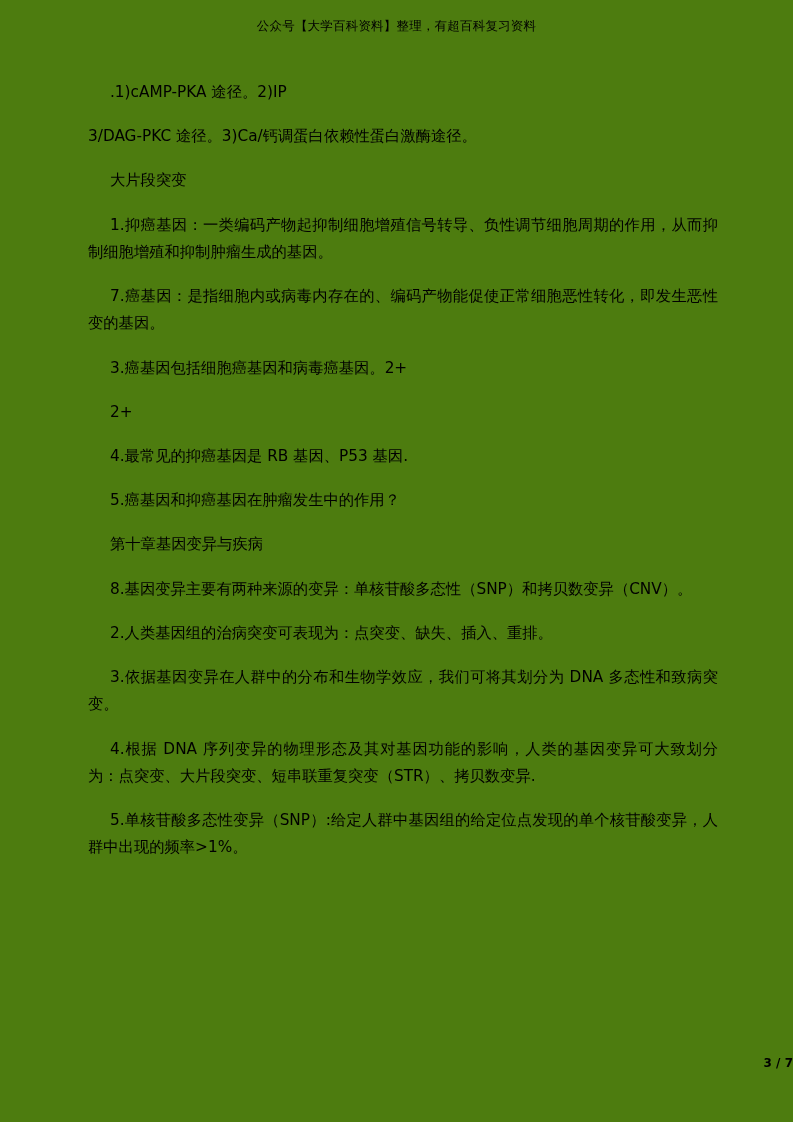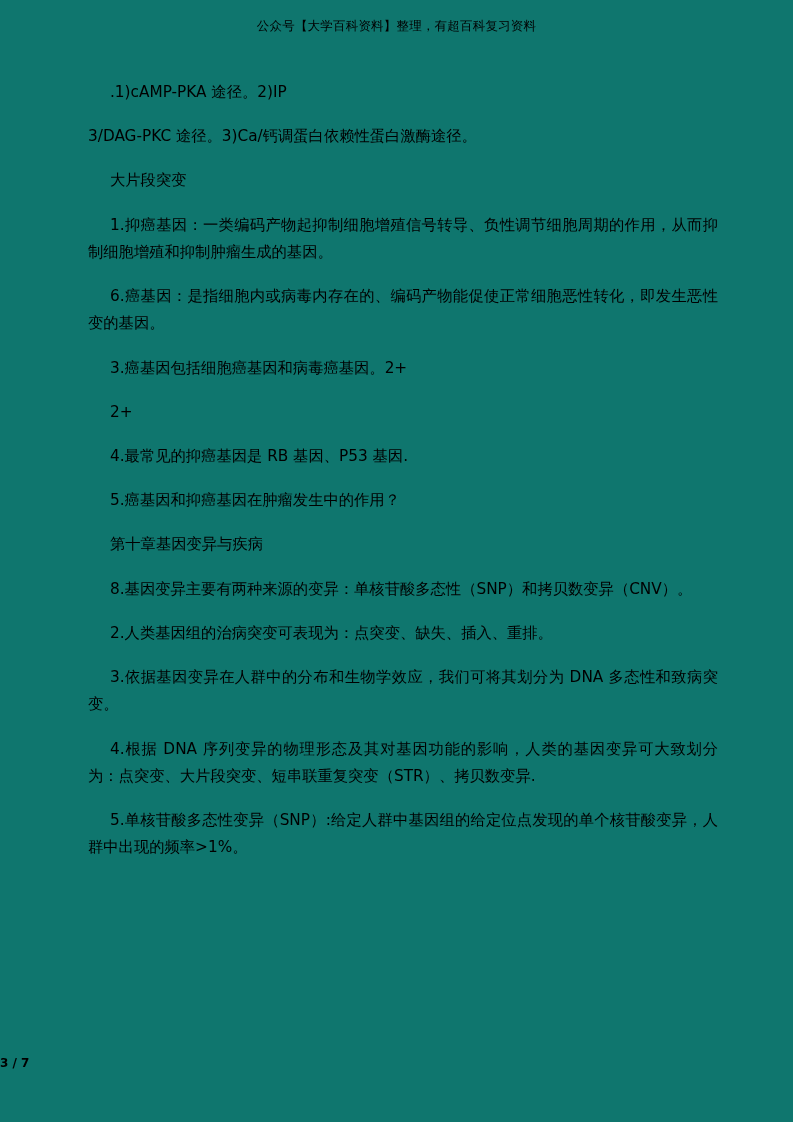--- a/index.html
+++ b/index.html
@@ -13,21 +13,21 @@
     font-family: "Liberation Serif", "DejaVu Serif", serif;
     color: #000000;
     position: relative;
     overflow: hidden;
   }
   .page {
     width: 793px;
     height: 1122px;
     box-sizing: border-box;
     position: relative;
-    background: #0f766e;
+    background: #4d7c0f;
   }
   .header {
     position: absolute;
     top: 18px;
     left: 0;
     width: 793px;
     text-align: center;
     font-family: "DejaVu Sans", "Liberation Sans", sans-serif;
     font-size: 12.5px;
     color: #000000;
@@ -48,40 +48,40 @@
     color: #000000;
   }
   p.indent {
     text-indent: 22px;
   }
   .footer {
     position: absolute;
     left: 0;
     top: 1056px;
     width: 793px;
-    text-align: left;
+    text-align: right;
     font-family: "DejaVu Sans", "Liberation Sans", sans-serif;
     font-size: 12px;
     font-weight: bold;
     color: #000000;
   }
 </style>
 </head>
 <body>
 
 <div class="page">
 
   <div class="header">公众号【大学百科资料】整理，有超百科复习资料</div>
 
   <div class="content">
     <p class="para indent">.1)cAMP-PKA 途径。2)IP</p>
     <p class="para">3/DAG-PKC 途径。3)Ca/钙调蛋白依赖性蛋白激酶途径。</p>
     <p class="para indent">大片段突变</p>
     <p class="para indent">1.抑癌基因：一类编码产物起抑制细胞增殖信号转导、负性调节细胞周期的作用，从而抑制细胞增殖和抑制肿瘤生成的基因。</p>
-    <p class="para indent">6.癌基因：是指细胞内或病毒内存在的、编码产物能促使正常细胞恶性转化，即发生恶性变的基因。</p>
+    <p class="para indent">7.癌基因：是指细胞内或病毒内存在的、编码产物能促使正常细胞恶性转化，即发生恶性变的基因。</p>
     <p class="para indent">3.癌基因包括细胞癌基因和病毒癌基因。2+</p>
     <p class="para indent">2+</p>
     <p class="para indent">4.最常见的抑癌基因是 RB 基因、P53 基因.</p>
     <p class="para indent">5.癌基因和抑癌基因在肿瘤发生中的作用？</p>
     <p class="para indent">第十章基因变异与疾病</p>
     <p class="para indent">8.基因变异主要有两种来源的变异：单核苷酸多态性（SNP）和拷贝数变异（CNV）。</p>
     <p class="para indent">2.人类基因组的治病突变可表现为：点突变、缺失、插入、重排。</p>
     <p class="para indent">3.依据基因变异在人群中的分布和生物学效应，我们可将其划分为 DNA 多态性和致病突变。</p>
     <p class="para indent">4.根据 DNA 序列变异的物理形态及其对基因功能的影响，人类的基因变异可大致划分为：点突变、大片段突变、短串联重复突变（STR）、拷贝数变异.</p>
     <p class="para indent">5.单核苷酸多态性变异（SNP）:给定人群中基因组的给定位点发现的单个核苷酸变异，人群中出现的频率&gt;1%。</p>

